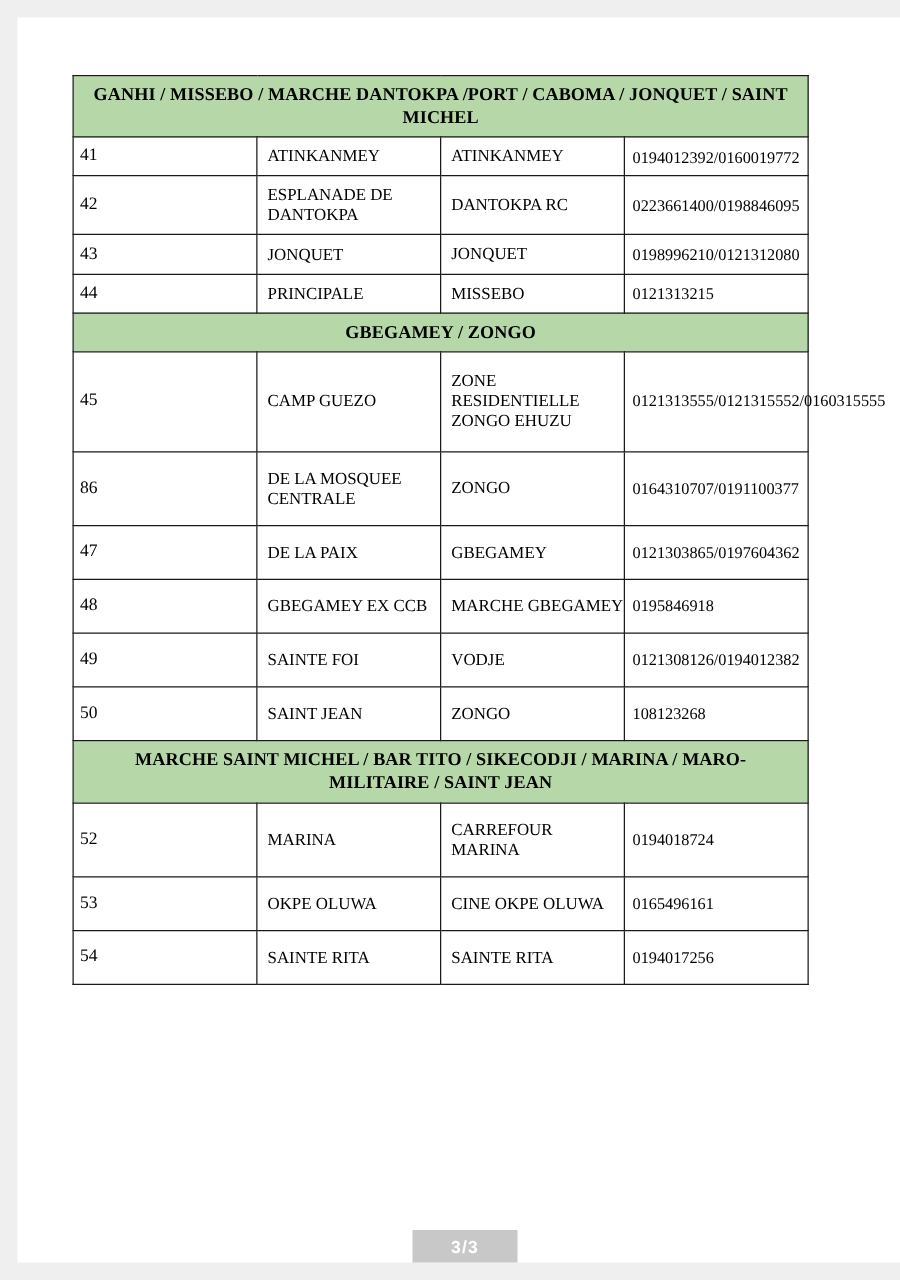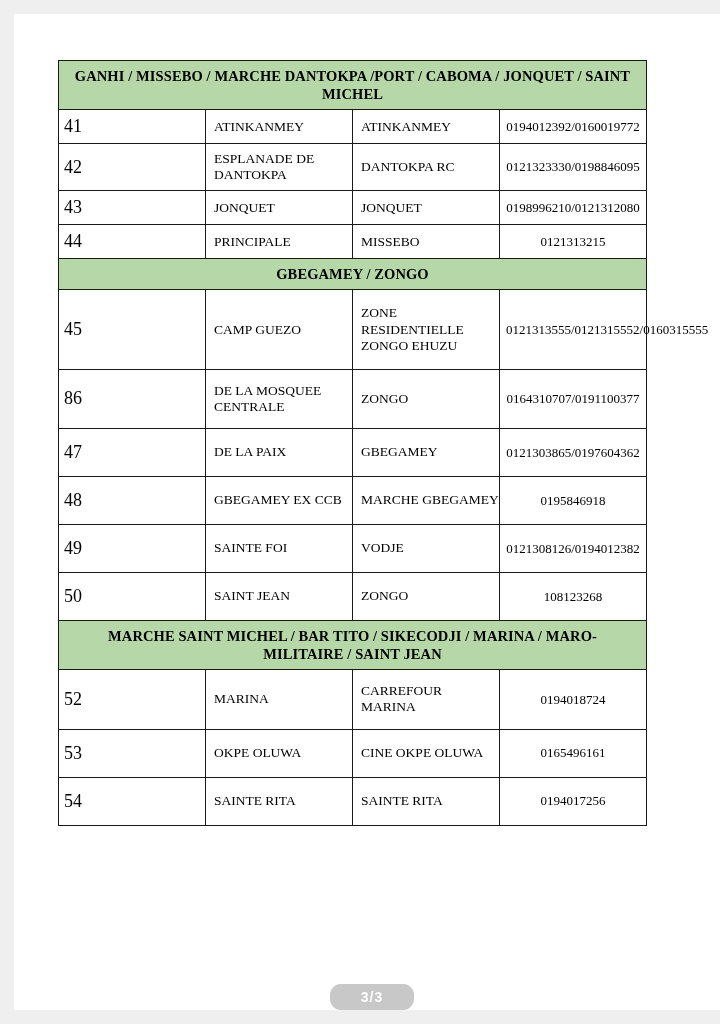--- a/index.html
+++ b/index.html
@@ -42,56 +42,56 @@
     font-weight: bold;
     font-size: 14.5px;
     line-height: 1.25;
     padding: 6px 12px;
     letter-spacing: 0.1px;
     color: #000000;
   }
   td.num {
     width: 26px;
     text-align: left;
-    font-size: 18px;
+    font-size: 14px;
     padding: 6px 0 6px 5px;
     color: #000;
   }
   td.c1 {
     width: 235px;
     font-size: 13.5px;
     padding: 7px 0 7px 8px;
     color: #000;
   }
   td.c2 {
     width: 157px;
     font-size: 13.5px;
     padding: 7px 0 7px 8px;
     color: #000;
     line-height: 1.2;
   }
   td.c3 {
     width: 171px;
     font-size: 13px;
     padding: 7px 6px;
-    text-align: center;
+    text-align: left;
     color: #000;
     line-height: 1.2;
   }
   .row-tall td { padding-top: 13px; padding-bottom: 13px; }
   .row-xtall td { padding-top: 15px; padding-bottom: 15px; }
   .pager {
     position: absolute;
     left: 50%;
     transform: translateX(-50%);
     bottom: 14px;
     width: 84px;
     height: 26px;
     background: #c8c8c8;
-    border-radius: 11px;
+    border-radius: 0;
     color: #ffffff;
     font-family: "Liberation Sans", sans-serif;
     font-size: 14px;
     font-weight: bold;
     display: flex;
     align-items: center;
     justify-content: center;
     letter-spacing: 1px;
   }
   .edge-left, .edge-right {
@@ -132,21 +132,21 @@
       <tr>
         <td class="num">41</td>
         <td class="c1">ATINKANMEY</td>
         <td class="c2">ATINKANMEY</td>
         <td class="c3">0194012392/0160019772</td>
       </tr>
       <tr>
         <td class="num">42</td>
         <td class="c1">ESPLANADE DE DANTOKPA</td>
         <td class="c2">DANTOKPA RC</td>
-        <td class="c3">0121323330/0198846095</td>
+        <td class="c3">0223661400/0198846095</td>
       </tr>
       <tr>
         <td class="num">43</td>
         <td class="c1">JONQUET</td>
         <td class="c2">JONQUET</td>
         <td class="c3">0198996210/0121312080</td>
       </tr>
       <tr>
         <td class="num">44</td>
         <td class="c1">PRINCIPALE</td>

